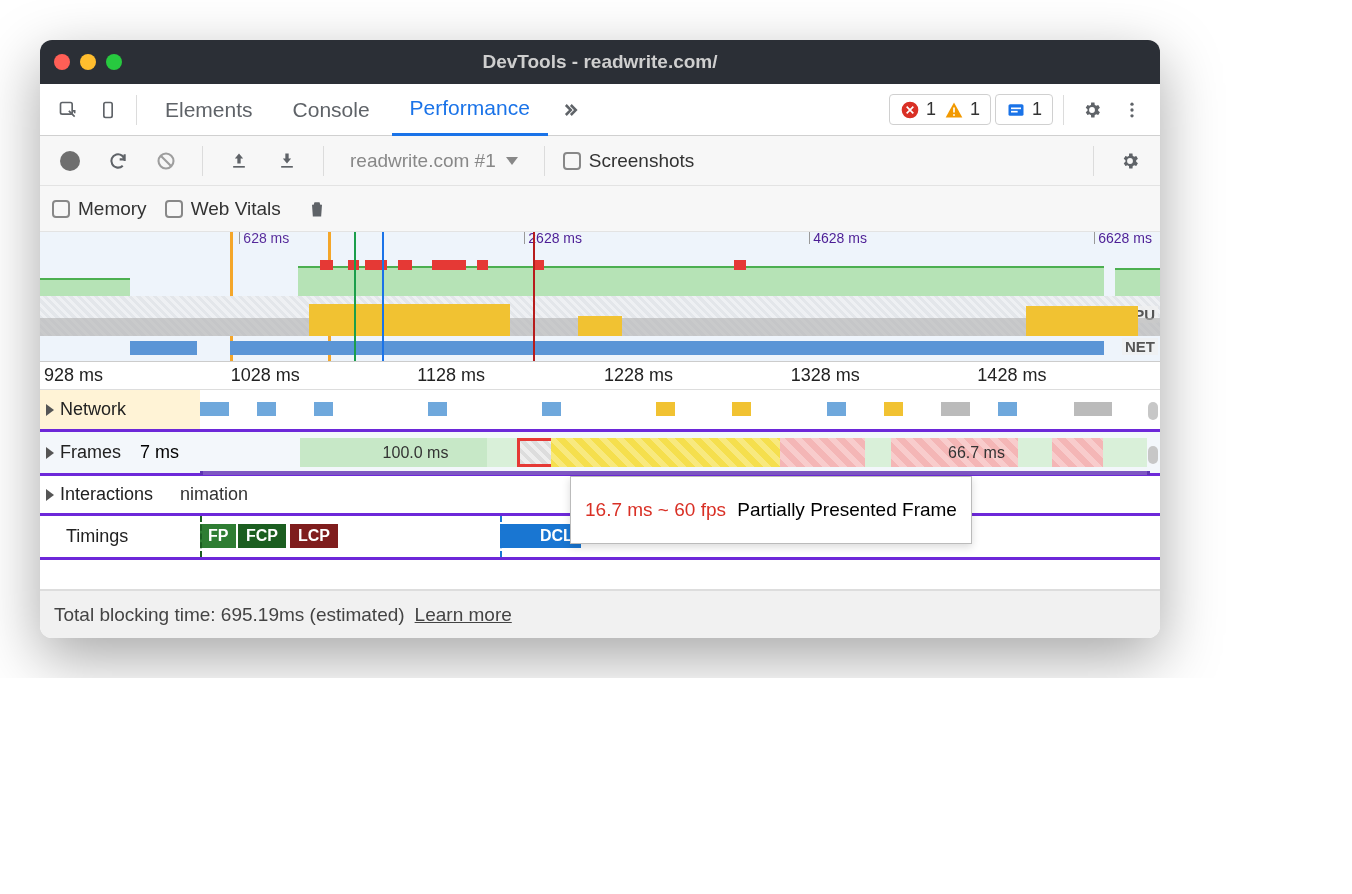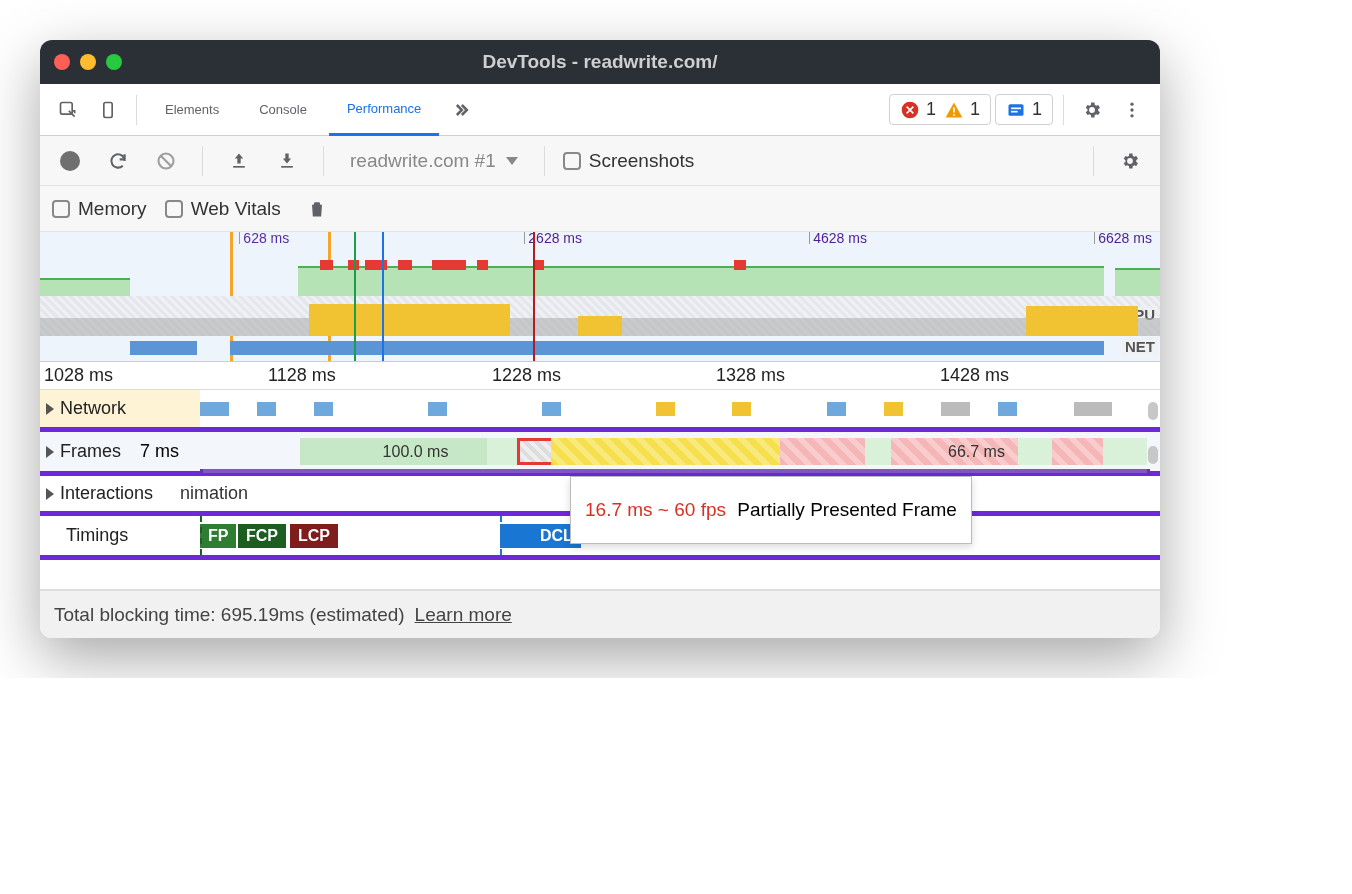--- a/index.html
+++ b/index.html
@@ -18,21 +18,21 @@
   .dot { width: 16px; height: 16px; border-radius: 50%; }
   .dot.red { background: #ff5f56; } .dot.yellow { background: #ffbd2e; } .dot.green { background: #27c93f; }
   .title { position: absolute; left: 0; right: 0; text-align: center; color: #cfcfcf; font-weight: 600; font-size: 19px; }
   
   .tabheader {
     display: flex; align-items: center; height: 52px; border-bottom: 1px solid #d0d0d0;
     padding: 0 10px; gap: 4px; background:#fff;
   }
   .iconbtn { width: 36px; height: 36px; display: flex; align-items: center; justify-content: center; color:#5f6368; cursor:pointer; }
   .vsep { width: 1px; height: 30px; background: #dcdcdc; margin: 0 6px; }
-  .tab { padding: 0 18px; height: 52px; display:flex; align-items:center; font-size:13px; color:#5f6368; cursor:pointer; }
+  .tab { padding: 0 18px; height: 52px; display:flex; align-items:center; font-size:21px; color:#5f6368; cursor:pointer; }
   .tab.active { color:#1a73e8; border-bottom: 3px solid #1a73e8; font-weight:500; }
   .spacer { flex: 1; }
   .pill {
     display:flex; align-items:center; gap:8px; border:1px solid #d0d0d0; border-radius:4px;
     padding: 4px 10px; font-size:18px; color:#333;
   }
   .pill svg, .iconbtn svg { width:20px; height:20px; }
   .pill .cnt { margin-left:-2px; }
   
   .toolbar {
@@ -60,21 +60,21 @@
   .fps-seg { position:absolute; bottom:0; background:#b6e3b6; border-top:2px solid #4caf50; }
   .fps-red { position:absolute; top:0; height:10px; background:#e53935; }
   .cpu-yellow { position:absolute; bottom:0; background:#f1c232; }
   .cpu-grey { position:absolute; bottom:0; background:#b0b0b0; opacity:.6;}
   .vline { position:absolute; top:0; bottom:0; width:2px; }
   .ov-sel { position:absolute; top:0; bottom:0; border-left:3px solid #f4a62a; border-right:3px solid #f4a62a; background:rgba(255,255,255,0.05); }
   
   .ruler { display:flex; height:28px; border-bottom:1px solid #ddd; font-size:18px; color:#222; background:#fff;}
   .ruler div { flex:1; padding-left:4px; display:flex; align-items:center; }
   
-  .flamerow { display:flex; align-items:center; height:38px; border-bottom:5px solid #6d28d9; position:relative; padding-left:6px; background:#fff; }
+  .flamerow { display:flex; align-items:center; height:38px; border-bottom:3px solid #6d28d9; position:relative; padding-left:6px; background:#fff; }
   .flamerow.alt { background:#f3f7fb; }
   .disclose { width:0;height:0;border-top:6px solid transparent;border-bottom:6px solid transparent;border-left:8px solid #555; margin-right:6px; cursor:pointer;}
   .rowlabel { font-size:18px; color:#222; min-width:120px;}
   .track { position:absolute; left:160px; right:10px; top:0; bottom:0; }
   .seg { position:absolute; top:6px; bottom:6px; display:flex; align-items:center; justify-content:center; font-size:16px; color:#333;padding-left:44px; }
   .seg.green { background:#c7e8c7; }
   .seg.yellow { background:repeating-linear-gradient(45deg,#f5df4d,#f5df4d 6px,#f8e97e 6px,#f8e97e 12px); }
   .seg.pink { background:repeating-linear-gradient(45deg,#f4b6b6,#f4b6b6 6px,#f8cccc 6px,#f8cccc 12px); }
   .seg.greenl { background:#d9f0d9; }
   .seg.box { border:3px solid #e53935; background:repeating-linear-gradient(45deg,#ddd,#ddd 4px,#eee 4px,#eee 8px); }
@@ -272,20 +272,21 @@
       <div class="ov-label" style="top:0">NET</div>
       <div class="net-bar" style="left:8%;width:6%"></div>
       <div class="net-bar" style="left:17%;width:78%"></div>
     </div>
     <div class="vline" style="left:28%; background:#1b9e4b;"></div>
     <div class="vline" style="left:30.5%; background:#1a73e8;"></div>
     <div class="vline" style="left:44%; background:#b71c1c;"></div>
   </div>
 
   <div class="ruler">
+    <div>928 ms</div>
     <div>1028 ms</div>
     <div>1128 ms</div>
     <div>1228 ms</div>
     <div>1328 ms</div>
     <div>1428 ms</div>
   </div>
 
   <div class="flamerow" style="height:42px; padding-left:0;">
     <div style="display:flex;align-items:center;padding-left:6px; width:160px; background:#fff3d6; height:100%;">
       <div class="disclose"></div>

